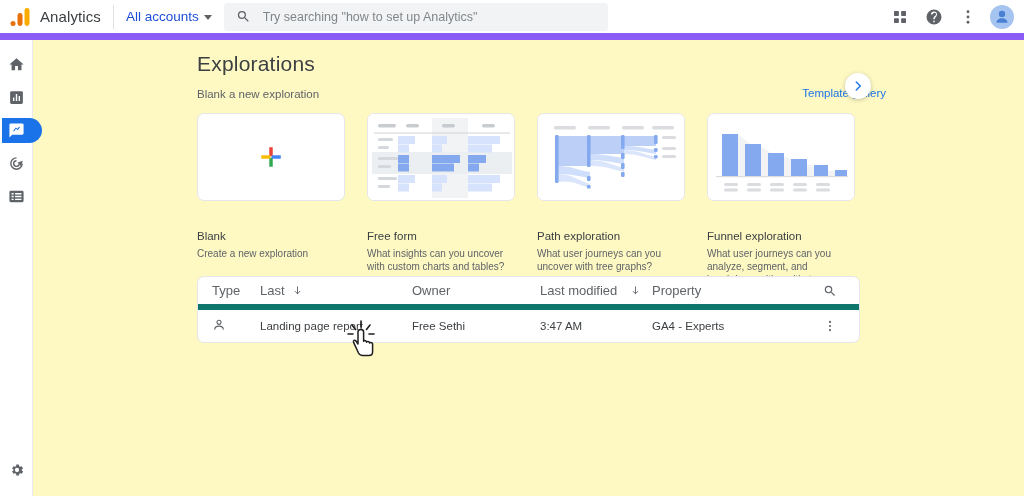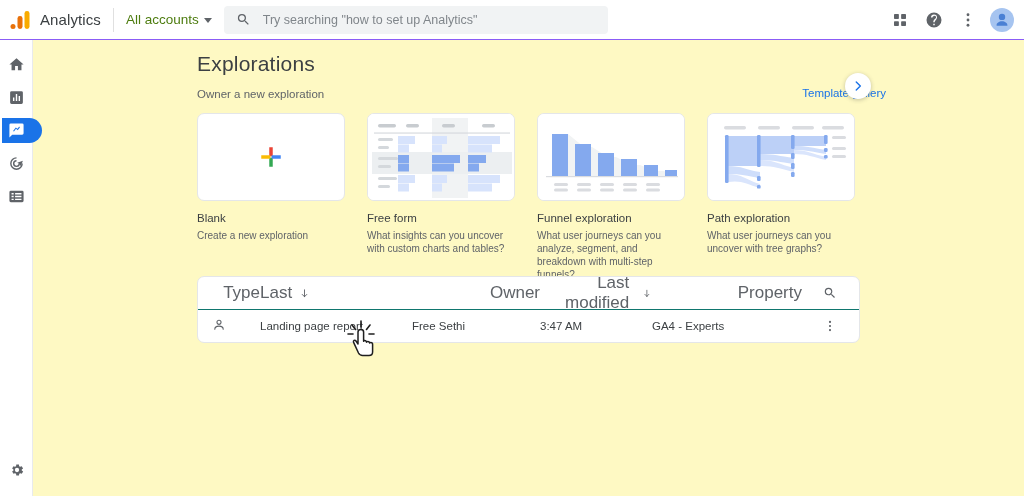--- a/index.html
+++ b/index.html
@@ -7,30 +7,30 @@
     width: 1024px; height: 496px;
     font-family: "Liberation Sans", sans-serif;
     background: #ffffff;
     overflow: hidden;
   }
   .app { position: relative; width: 1024px; height: 496px; }
 
   
   .topbar {
     position: absolute; top: 0; left: 0; width: 1024px; height: 40px;
-    background: #fff; border-bottom: 1px solid #8b5cf6;
+    background: #fff; border-bottom: 7px solid #8b5cf6;
     display: flex; align-items: center; z-index: 20;
   }
   .ga-logo { width: 24px; height: 24px; margin-left: 8px; display: block; }
   .brand-name {
     font-size: 15px; color: #3c4043; margin-left: 8px; letter-spacing: .1px;
   }
   .divider-v { width: 1px; height: 24px; background: #e0e0e0; margin: 0 12px; }
   .acct-select {
-    font-size: 13.5px; color: #4d7c0f; display: flex; align-items: center; gap: 5px;
+    font-size: 13.5px; color: #1d4ed8; display: flex; align-items: center; gap: 5px;
     cursor: pointer;
   }
   .caret-dn {
     width: 0; height: 0; border-left: 4px solid transparent;
     border-right: 4px solid transparent; border-top: 5px solid #5f6368;
     margin-top: 2px;
   }
   .search-wrap {
     margin-left: 12px; width: 384px; height: 28px; background: #f1f3f4;
     border-radius: 4px; display: flex; align-items: center; padding: 0 12px;
@@ -98,21 +98,21 @@
   
   .cards {
     position: absolute; left: 164px; top: 73px; display: flex; gap: 22px;
   }
   .card { width: 148px; cursor: pointer; }
   .thumb {
     width: 148px; height: 88px; background: #fff; border: 1px solid #e4e6e9;
     border-radius: 7px; overflow: hidden; position: relative;
   }
   .card-title {
-    font-size: 11.5px; color: #3c4043; margin-top: 10px; line-height: 14px;
+    font-size: 11.5px; color: #3c4043; margin-top: 28px; line-height: 14px;
   }
   .card-desc {
     font-size: 10px; color: #5f6368; margin-top: 4px; line-height: 13px;
   }
   .plus-ico {
     position: absolute; left: 50%; top: 50%; transform: translate(-50%,-50%);
   }
   .carousel-btn {
     position: absolute; left: 812px; top: 33px; width: 26px; height: 26px;
     border-radius: 50%; background: #fff; box-shadow: 0 1px 4px rgba(60,64,67,.3);
@@ -120,21 +120,21 @@
     z-index: 6;
   }
 
   
   .table {
     position: absolute; left: 164px; top: 236px; width: 663px; background: #fff;
     border: 1px solid #e4e6e9; border-radius: 7px; overflow: hidden;
   }
   .thead {
     display: flex; align-items: center; height: 33px;
-    border-bottom: 1px solid #0f766e; font-size: 17px; color: #5f6368; text-align: right;
+    border-bottom: 6px solid #0f766e; font-size: 13px; color: #5f6368;
   }
   .trow {
     display: flex; align-items: center; height: 32px; font-size: 11.5px;
     color: #3c4043; cursor: pointer;
   }
   .c-type  { width: 62px; padding-left: 14px; }
   .c-name  { width: 152px; display: flex; align-items: center; gap: 7px; }
   .c-owner { width: 128px; }
   .c-mod   { width: 112px; display: flex; align-items: center; gap: 13px; }
   .c-prop  { width: 150px; }
@@ -247,21 +247,21 @@
       <svg width="16" height="16" viewBox="0 0 24 24">
         <path fill="#5f6368" d="M19.1 12.9a7.5 7.5 0 0 0 0-1.8l2-1.5-2-3.4-2.3 1a7.3 7.3 0 0 0-1.6-.9l-.3-2.5H10.9l-.3 2.5c-.6.2-1.1.5-1.6.9l-2.3-1-2 3.4 2 1.5a7.5 7.5 0 0 0 0 1.8l-2 1.5 2 3.4 2.3-1c.5.4 1 .7 1.6.9l.3 2.5h4.1l.3-2.5c.6-.2 1.1-.5 1.6-.9l2.3 1 2-3.4-2-1.5zM12 15.2a3.2 3.2 0 1 1 0-6.4 3.2 3.2 0 0 1 0 6.4z"></path>
       </svg>
     </div>
   </div>
 
   <div class="main">
     <div class="content">
 
       <div class="page-title">Explorations</div>
-      <div class="sec-label">Owner a new exploration</div>
+      <div class="sec-label">Blank a new exploration</div>
       <a class="tpl-gallery">Template gallery</a>
 
       <div class="cards">
 
         <div class="card">
           <div class="thumb">
             <svg class="plus-ico" width="26" height="26" viewBox="0 0 24 24">
               <rect x="10.4" y="3" width="3.2" height="8.4" fill="#ea4335"></rect>
               <rect x="10.4" y="12.6" width="3.2" height="8.4" fill="#34a853"></rect>
               <rect x="3" y="10.4" width="8.4" height="3.2" fill="#fbbc04"></rect>
@@ -317,52 +317,20 @@
                 <rect x="100" y="41" width="18" height="8"></rect>
                 <rect x="30" y="49.5" width="11" height="8"></rect>
                 <rect x="64" y="49.5" width="22" height="8"></rect>
                 <rect x="100" y="49.5" width="11" height="8"></rect>
               </g>
               <rect x="0.5" y="0.5" width="147" height="87" fill="none" stroke="#fff" stroke-width="1"></rect>
             </svg>
           </div>
           <div class="card-title">Free form</div>
           <div class="card-desc">What insights can you uncover with custom charts and tables?</div>
-        </div>
-
-        <div class="card">
-          <div class="thumb">
-            <svg width="148" height="88" viewBox="0 0 148 88">
-              <rect x="0" y="0" width="148" height="88" fill="#fff"></rect>
-              <path d="M14 20 H30 L46 33 H54 L70 43 H78 L94 51 H102 L118 57 H126 L134 61 V62 H14 Z" fill="#f1f3f4"></path>
-              <g fill="#84a9ee">
-                <rect x="14" y="20" width="16" height="42"></rect>
-                <rect x="37" y="30" width="16" height="32"></rect>
-                <rect x="60" y="39" width="16" height="23"></rect>
-                <rect x="83" y="45" width="16" height="17"></rect>
-                <rect x="106" y="51" width="14" height="11"></rect>
-                <rect x="127" y="56" width="12" height="6"></rect>
-              </g>
-              <rect x="8" y="62" width="132" height="1.2" fill="#dadce0"></rect>
-              <g fill="#dadce0">
-                <rect x="16" y="69" width="14" height="3" rx="1.5"></rect>
-                <rect x="16" y="74.5" width="14" height="3" rx="1.5"></rect>
-                <rect x="39" y="69" width="14" height="3" rx="1.5"></rect>
-                <rect x="39" y="74.5" width="14" height="3" rx="1.5"></rect>
-                <rect x="62" y="69" width="14" height="3" rx="1.5"></rect>
-                <rect x="62" y="74.5" width="14" height="3" rx="1.5"></rect>
-                <rect x="85" y="69" width="14" height="3" rx="1.5"></rect>
-                <rect x="85" y="74.5" width="14" height="3" rx="1.5"></rect>
-                <rect x="108" y="69" width="14" height="3" rx="1.5"></rect>
-                <rect x="108" y="74.5" width="14" height="3" rx="1.5"></rect>
-              </g>
-            </svg>
-          </div>
-          <div class="card-title">Funnel exploration</div>
-          <div class="card-desc">What user journeys can you analyze, segment, and breakdown with multi-step funnels?</div>
         </div>
 
         <div class="card">
           <div class="thumb">
             <svg width="148" height="88" viewBox="0 0 148 88">
               <rect x="0" y="0" width="148" height="88" fill="#fff"></rect>
               <g fill="#dadce0">
                 <rect x="16" y="12" width="22" height="3.4" rx="1.7"></rect>
                 <rect x="50" y="12" width="22" height="3.4" rx="1.7"></rect>
                 <rect x="84" y="12" width="22" height="3.4" rx="1.7"></rect>
@@ -393,20 +361,52 @@
               <g fill="#dadce0">
                 <rect x="124" y="22" width="14" height="3" rx="1.5"></rect>
                 <rect x="124" y="33" width="14" height="3" rx="1.5"></rect>
                 <rect x="124" y="41" width="14" height="3" rx="1.5"></rect>
               </g>
             </svg>
           </div>
           <div class="card-title">Path exploration</div>
           <div class="card-desc">What user journeys can you uncover with tree graphs?</div>
         </div>
+
+        <div class="card">
+          <div class="thumb">
+            <svg width="148" height="88" viewBox="0 0 148 88">
+              <rect x="0" y="0" width="148" height="88" fill="#fff"></rect>
+              <path d="M14 20 H30 L46 33 H54 L70 43 H78 L94 51 H102 L118 57 H126 L134 61 V62 H14 Z" fill="#f1f3f4"></path>
+              <g fill="#84a9ee">
+                <rect x="14" y="20" width="16" height="42"></rect>
+                <rect x="37" y="30" width="16" height="32"></rect>
+                <rect x="60" y="39" width="16" height="23"></rect>
+                <rect x="83" y="45" width="16" height="17"></rect>
+                <rect x="106" y="51" width="14" height="11"></rect>
+                <rect x="127" y="56" width="12" height="6"></rect>
+              </g>
+              <rect x="8" y="62" width="132" height="1.2" fill="#dadce0"></rect>
+              <g fill="#dadce0">
+                <rect x="16" y="69" width="14" height="3" rx="1.5"></rect>
+                <rect x="16" y="74.5" width="14" height="3" rx="1.5"></rect>
+                <rect x="39" y="69" width="14" height="3" rx="1.5"></rect>
+                <rect x="39" y="74.5" width="14" height="3" rx="1.5"></rect>
+                <rect x="62" y="69" width="14" height="3" rx="1.5"></rect>
+                <rect x="62" y="74.5" width="14" height="3" rx="1.5"></rect>
+                <rect x="85" y="69" width="14" height="3" rx="1.5"></rect>
+                <rect x="85" y="74.5" width="14" height="3" rx="1.5"></rect>
+                <rect x="108" y="69" width="14" height="3" rx="1.5"></rect>
+                <rect x="108" y="74.5" width="14" height="3" rx="1.5"></rect>
+              </g>
+            </svg>
+          </div>
+          <div class="card-title">Funnel exploration</div>
+          <div class="card-desc">What user journeys can you analyze, segment, and breakdown with multi-step funnels?</div>
+        </div>
       </div>
 
       <div class="carousel-btn">
         <svg width="14" height="14" viewBox="0 0 24 24">
           <path fill="none" stroke="#1a73e8" stroke-width="2.4" stroke-linecap="round" stroke-linejoin="round" d="M9 5l7 7-7 7"></path>
         </svg>
       </div>
 
       <div class="table">
 

